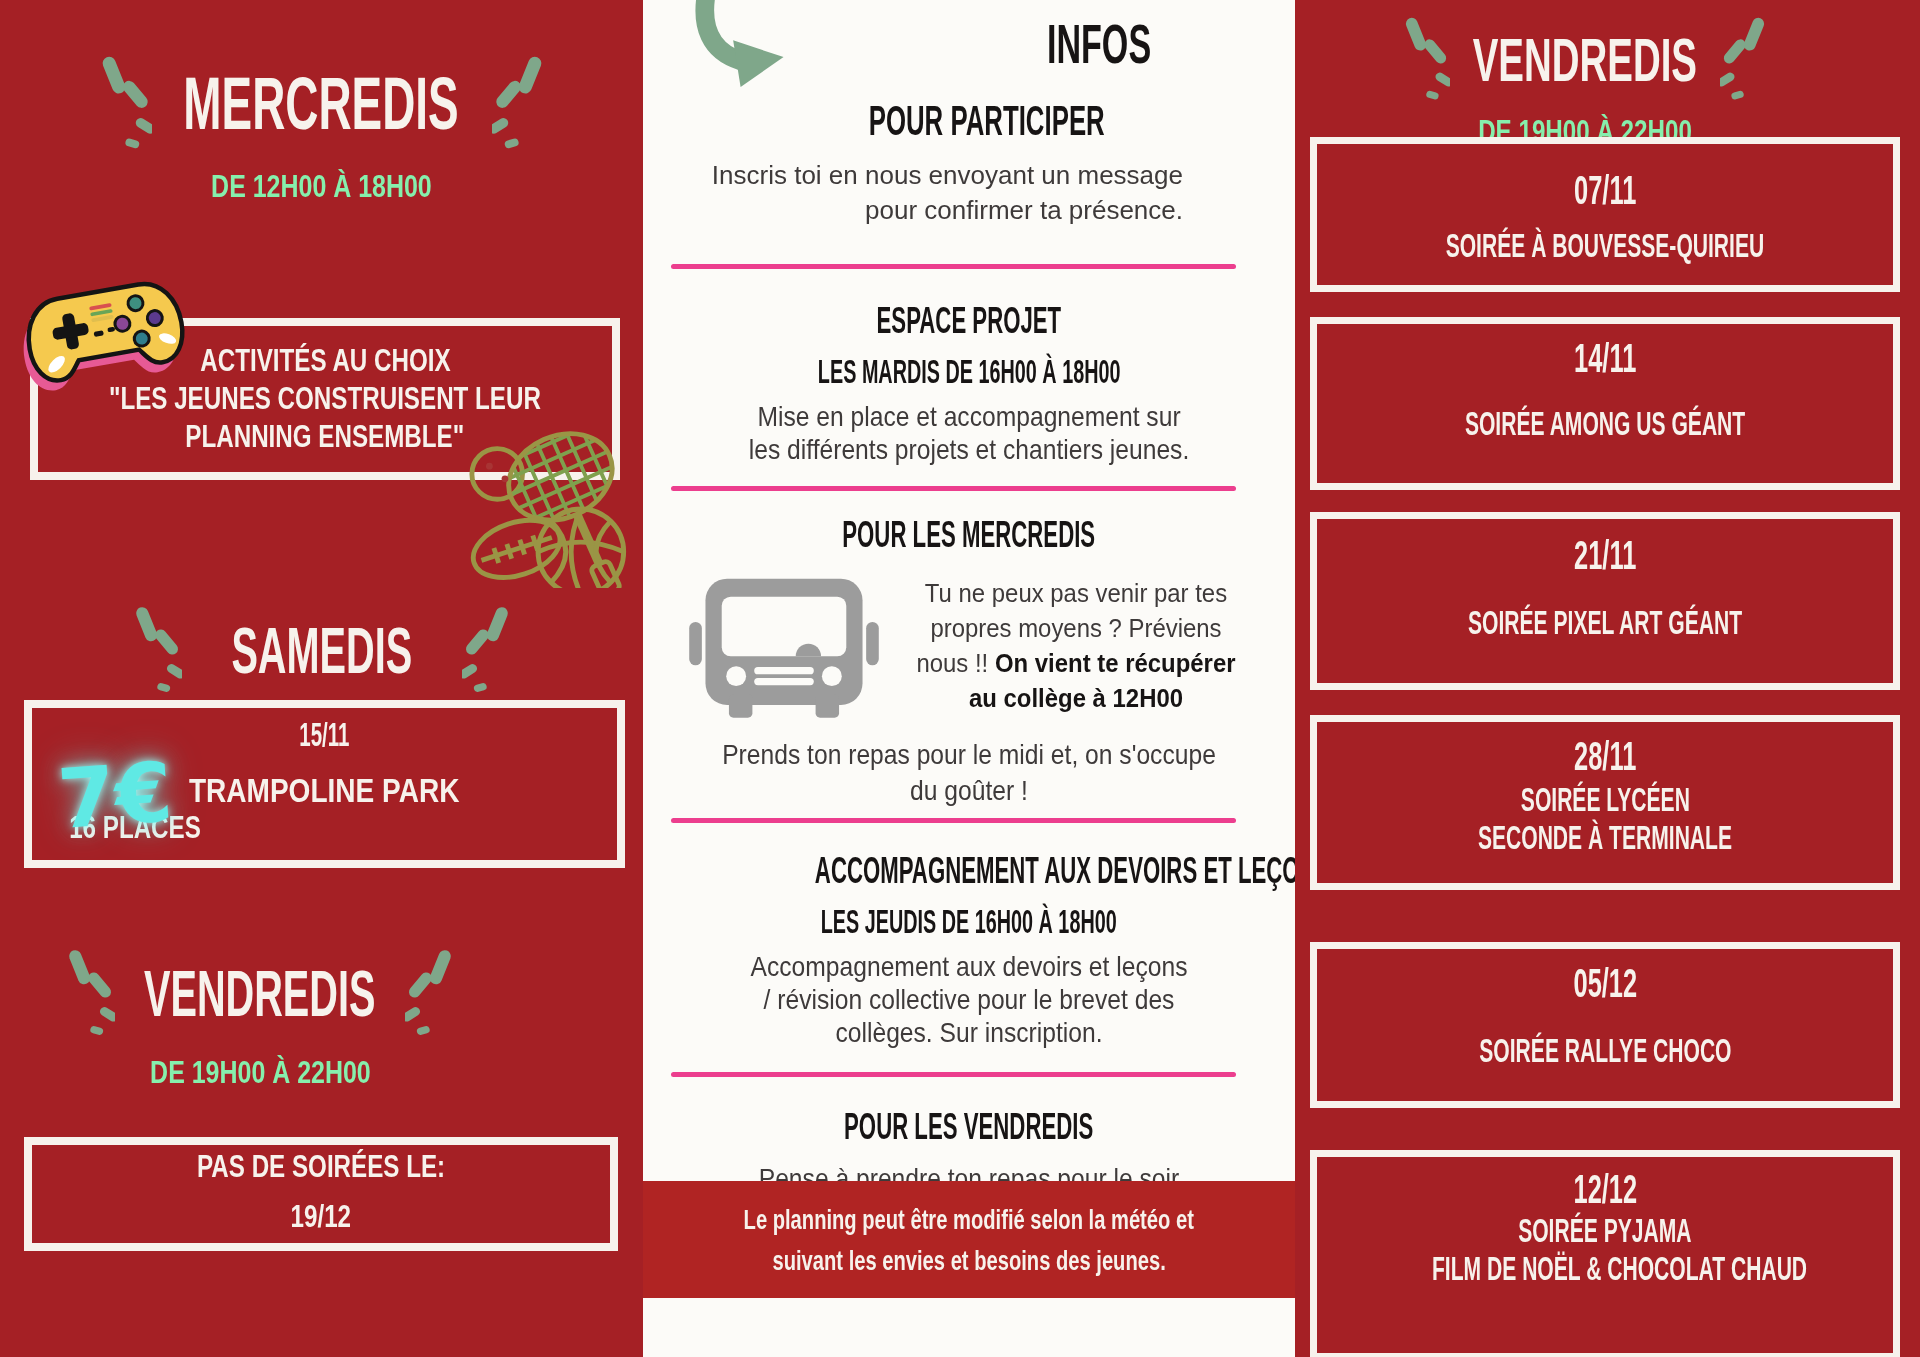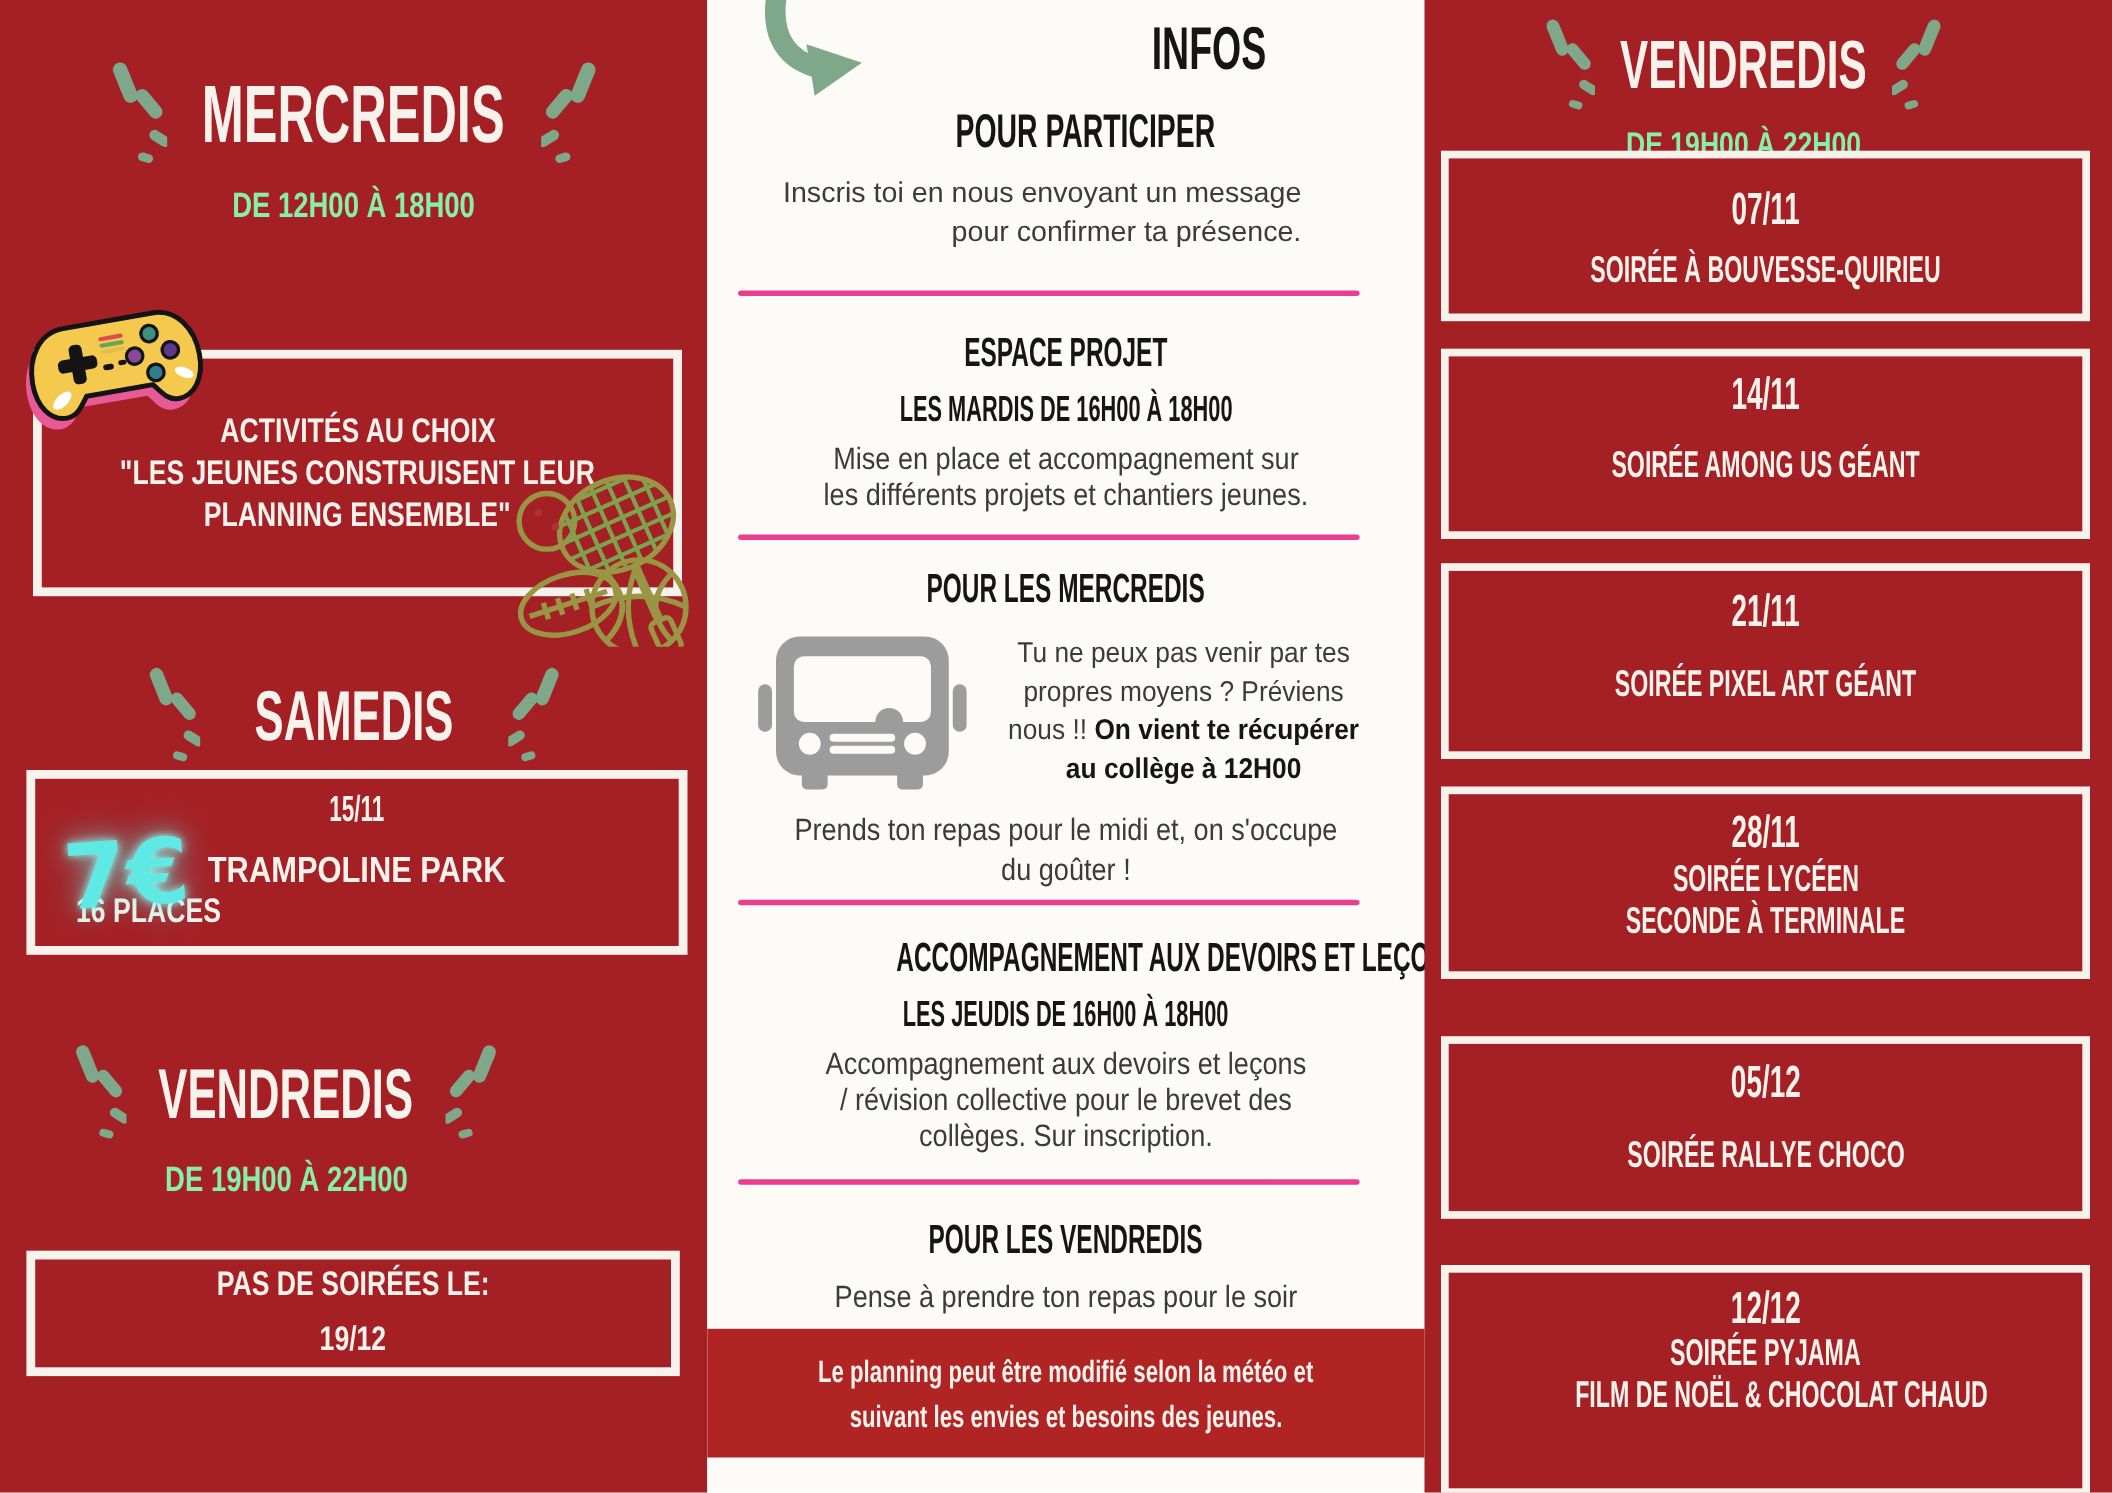--- a/index.html
+++ b/index.html
@@ -25,21 +25,21 @@
   .dayheader{position:absolute;text-align:center;}
   .dayrow{display:flex;justify-content:center;align-items:center;gap:10px;}
   .daytitle-wrap{display:flex;justify-content:center;overflow:visible;}
   .daytitle{font-weight:bold;color:#F7F2EC;line-height:1;}
   .dayhours{font-weight:bold;color:#86efac;font-size:32px;margin-top:8px;}
   .flip{transform:scaleX(-1);}
 
   
   .lbox{position:absolute;box-sizing:border-box;border:8px solid #F7F2EC;
         text-align:center;color:#F7F2EC;font-weight:bold;}
-  #box-activities{left:30px;top:318px;width:590px;height:224px;
+  #box-activities{left:30px;top:318px;width:590px;height:162px;
         display:flex;flex-direction:column;justify-content:center;}
   #box-activities .aline{font-size:31px;line-height:38px;}
   #box-samedis{left:24px;top:700px;width:601px;height:168px;position:absolute;}
   #box-samedis .sdate{font-size:33px;margin-top:8px;}
   #box-samedis .sevent{font-size:33px;margin-top:18px;}
   #box-samedis .splaces{font-size:31px;margin-top:0;text-align:left;padding-right:14px;}
   .price{position:absolute;left:26px;top:40px;font-family:"DejaVu Sans",sans-serif;
         font-weight:bold;font-size:82px;color:#5FE9E4;transform:rotate(-4deg);
         text-shadow:0 0 8px rgba(160,255,250,.95),0 0 22px rgba(95,233,228,.75),0 0 42px rgba(95,233,228,.45);}
   #box-pas{left:24px;top:1113px;width:594px;height:114px;margin-top:24px;}
@@ -52,21 +52,21 @@
   .participer{font-size:43px;line-height:48px;font-weight:bold;color:#171414;margin-top:22px;}
   .intro{font-size:26px;line-height:35px;color:#3E3A3A;margin-top:14px;}
   .divider{position:absolute;left:28px;width:565px;height:5px;background:#EC3E8E;border-radius:3px;}
   .sec{position:absolute;left:0;width:652px;text-align:center;}
   .sec-h{font-size:37px;line-height:42px;font-weight:bold;color:#171414;}
   .sec-sched{font-size:33px;line-height:36px;font-weight:bold;color:#171414;margin-top:12px;}
   .sec-desc{font-size:28px;line-height:33px;color:#3E3A3A;margin-top:10px;transform:scaleX(.88);}
   .busrow{display:flex;align-items:flex-start;margin-top:10px;padding-left:46px;text-align:center;}
   .bustext{width:378px;font-size:26px;line-height:35px;color:#3E3A3A;margin-left:8px;margin-top:10px;transform:scaleX(.92);}
   .meal{font-size:28px;line-height:36px;color:#3E3A3A;margin-top:4px;transform:scaleX(.88);}
-  .mid-footer{position:absolute;left:0;top:1208px;width:652px;height:117px;background:#B02423;
+  .mid-footer{position:absolute;left:0;top:1181px;width:652px;height:117px;background:#B02423;
         text-align:center;color:#F7F2EC;font-weight:bold;padding-top:18px;box-sizing:border-box;}
   .mid-footer .fline{font-size:28px;line-height:41px;}
 
   
   .ev{position:absolute;left:1310px;width:590px;box-sizing:border-box;border:7px solid #F7F2EC;
       text-align:center;color:#F7F2EC;font-weight:bold;}
   .ev-date{font-size:41px;line-height:44px;}
   .ev-line{font-size:34px;line-height:38px;}
 
   svg{display:block;}

